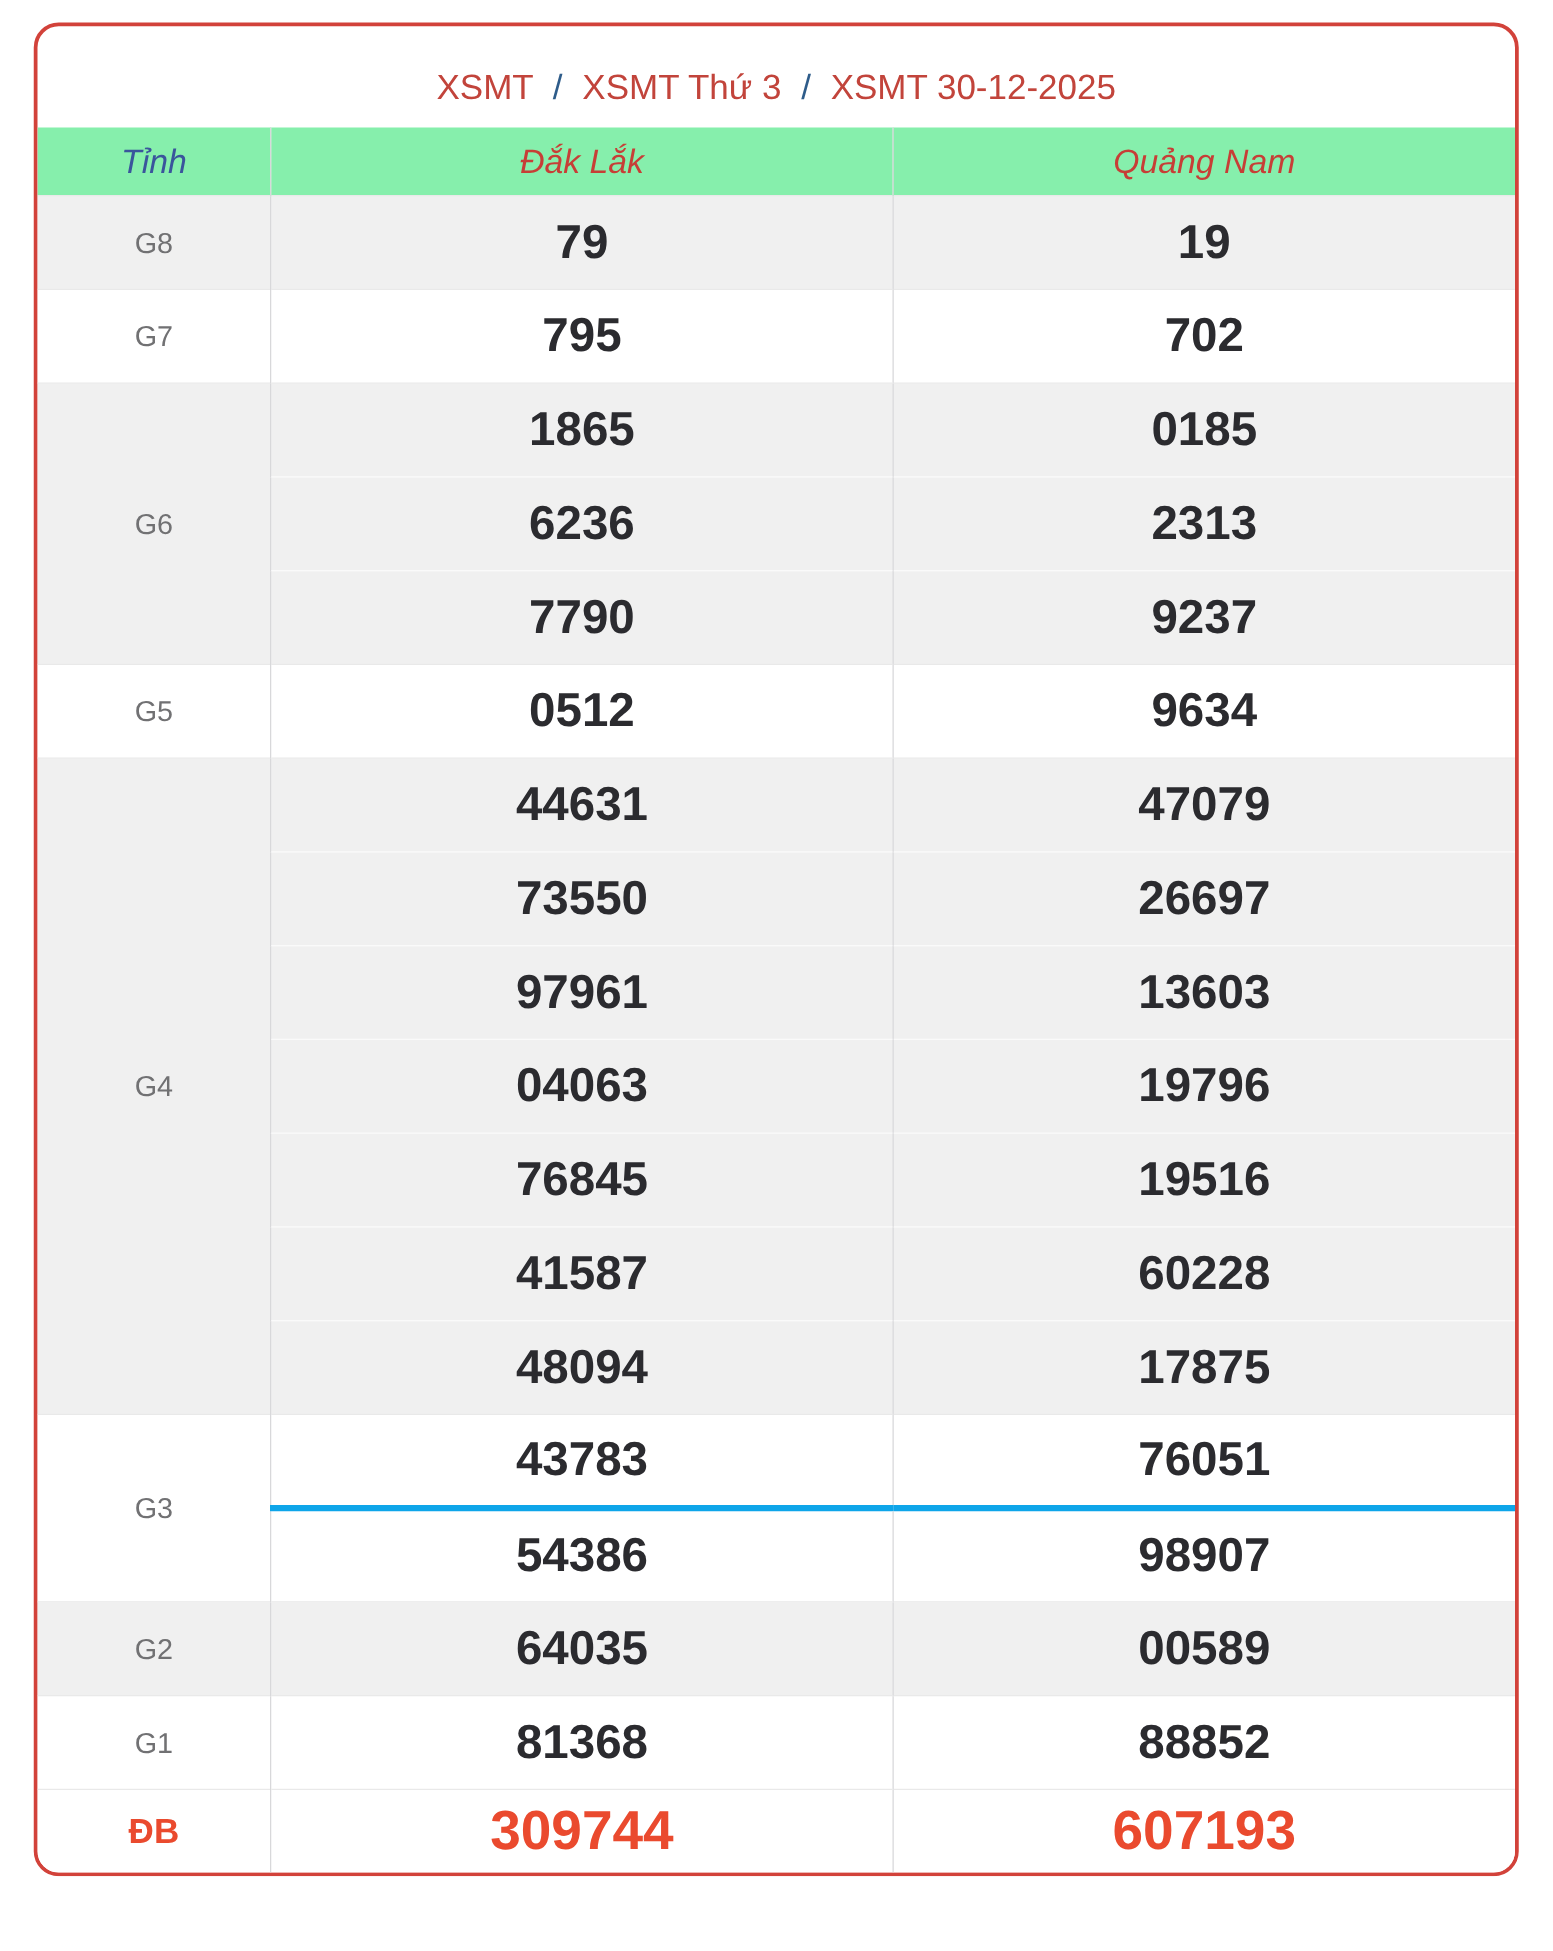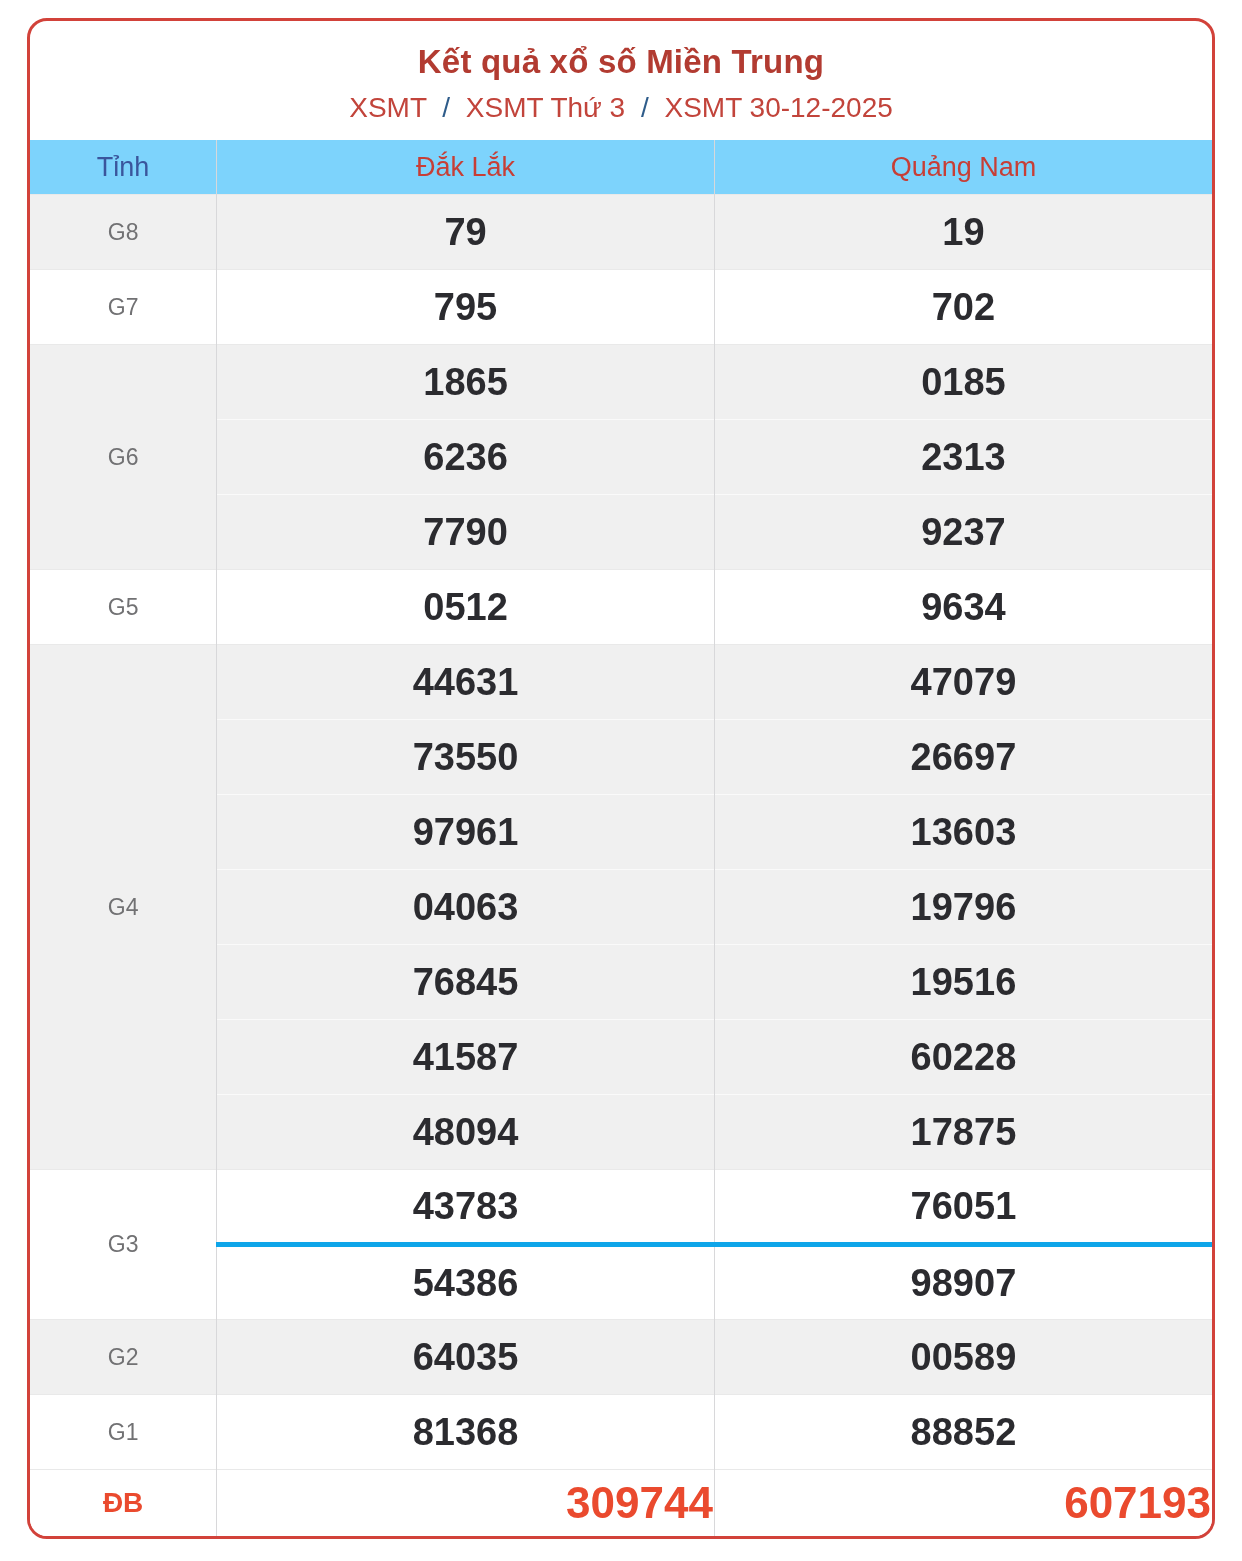--- a/index.html
+++ b/index.html
@@ -43,24 +43,25 @@
   }
   table.results {
     width: 100%;
     border-collapse: collapse;
     table-layout: fixed;
   }
   table.results col.c-label { width: 15.8%; }
   table.results col.c-val   { width: 42.1%; }
   thead th {
     height: 52px;
-    background: #7dd3fc;
+    background: #86efac;
     font-size: 27px;
     font-weight: normal;
     vertical-align: middle;
+    font-style: italic;
   }
   th.h-province { color: #3a559c; }
   th.h-col { color: #c73e36; font-weight: 500; }
   td {
     text-align: center;
     vertical-align: middle;
   }
   tr.sub-row { height: 75px; }
   tr.db-row  { height: 66px; }
   td.row-label {
@@ -85,29 +86,27 @@
   thead tr th { border-top: none; }
   
   tr.special td.row-label {
     color: #ea4a2e;
     font-weight: 600;
     font-size: 28px;
   }
   tr.special td.prize-value {
     color: #ea4a2e;
     font-size: 44px;
-    text-align: right;
   }
 </style>
 </head>
 <body>
 
 <div class="card">
   <div class="card-head">
-    <h1 class="page-title">Kết quả xổ số Miền Trung</h1>
     <div class="breadcrumb">
       <span class="bc-link">XSMT</span>
       <span class="bc-sep">/</span>
       <span class="bc-link">XSMT Thứ 3</span>
       <span class="bc-sep">/</span>
       <span class="bc-link">XSMT 30-12-2025</span>
     </div>
   </div>
 
   <table class="results">

